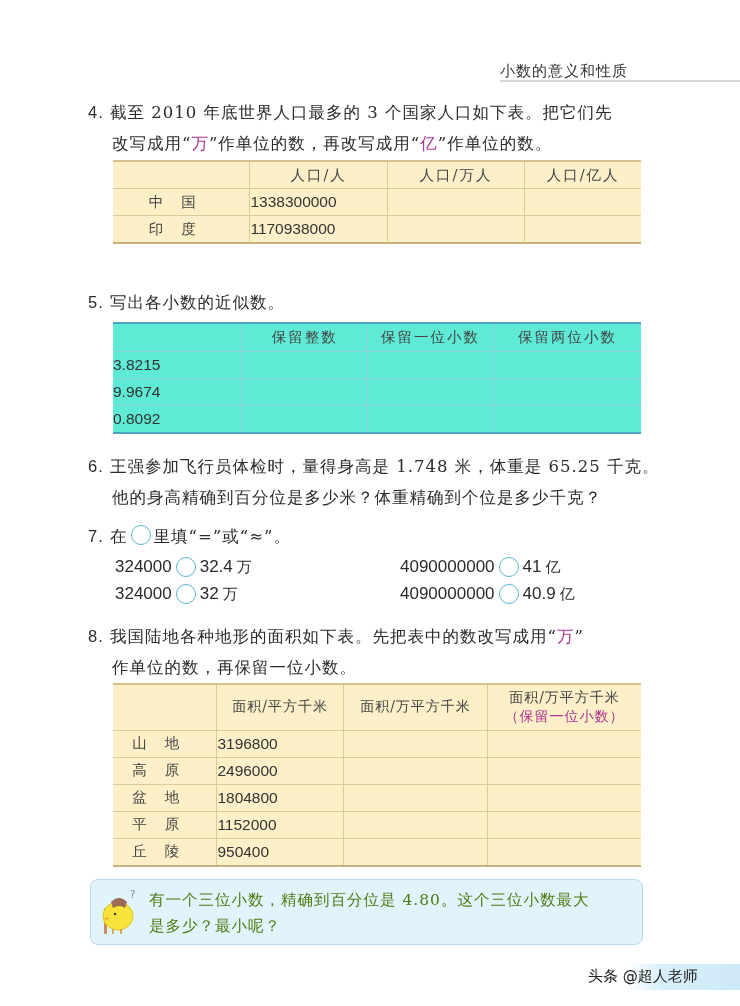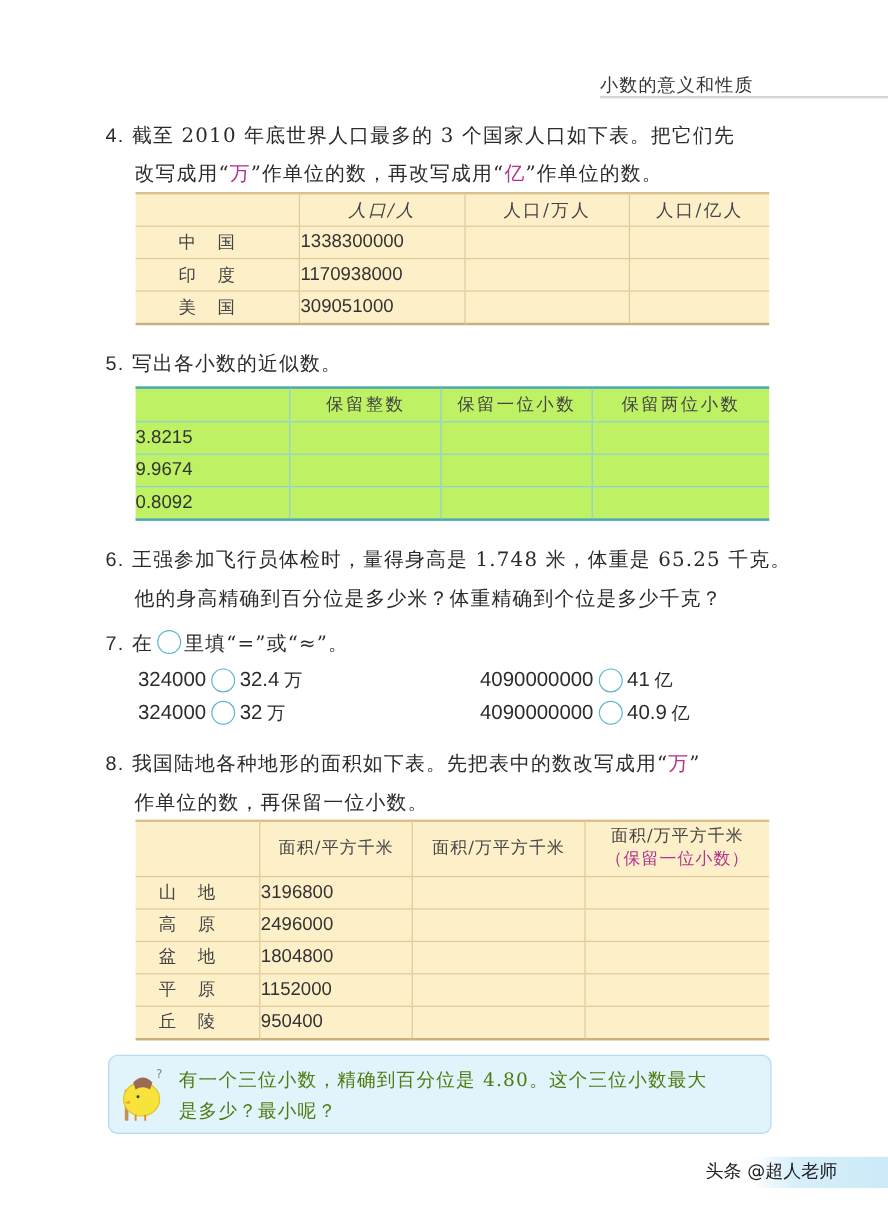--- a/index.html
+++ b/index.html
@@ -17,21 +17,21 @@
   .q .line2 { padding-left: 24px; }
   .hl { color: #b0338f; }
 
   table.t { position: absolute; border-collapse: collapse; font-size: 14.5px; }
   table.t td { height: 26px; padding: 0; }
   .t-orange { background: #fdf0c9; }
   .t-orange td { border-left: 1px solid #e0c999; border-bottom: 1px solid #e0c999; }
   .t-orange tr:first-child td { border-top: 2px solid #d9c08f; }
   .t-orange tr:last-child td { border-bottom: 2px solid #c9b07d; }
   .t-orange td:first-child { border-left: none; }
-  .t-blue { background: #bef264; }
+  .t-blue { background: #5eead4; }
   .t-blue td { border-left: 1px solid #8ecfe0; border-bottom: 1px solid #8ecfe0; }
   .t-blue tr:first-child td { border-top: 2px solid #4aa6bf; }
   .t-blue tr:last-child td { border-bottom: 2px solid #4aa6bf; }
   .t-blue td:first-child { border-left: none; }
   .hdr { text-align: center; color: #444; letter-spacing: 2px; }
   .lbl { text-align: center; letter-spacing: 18px; color: #444; }
   .numcell { padding-right: 24px !important; font-family: "Liberation Sans", sans-serif; font-size: 15.5px; color: #333; }
 
   .cmp { position: absolute; font-family: "Liberation Sans", sans-serif; font-size: 17px; color: #2b2b2b; display: flex; align-items: center; }
   .circle { display: inline-block; width: 18px; height: 18px; border: 1.5px solid #58b6cf; border-radius: 50%; margin: 0 4px; background: #fff; }
@@ -58,39 +58,33 @@
 
 <div class="q" style="top:97px;">
   <div><span class="num">4.</span> <span>截至 2010 年底世界人口最多的 3 个国家人口如下表。把它们先</span></div>
   <div class="line2"><span>改写成用“</span><span class="hl">万</span><span>”作单位的数，再改写成用“</span><span class="hl">亿</span><span>”作单位的数。</span></div>
 </div>
 
 <table class="t t-orange" style="left:113px; top:160px; width:528px;">
   <tbody>
       <tr style="height:27px;">
     <td style="width:132px;"></td>
-    <td class="hdr" style="width:132px;font-style:italic;">人口/人</td>
+    <td class="hdr" style="width:132px;">人口/人</td>
     <td class="hdr" style="width:132px;">人口/万人</td>
     <td class="hdr" style="width:112px;">人口/亿人</td>
   </tr>
   <tr>
     <td class="lbl">中国</td>
     <td class="numcell">1338300000</td>
     <td></td>
     <td></td>
   </tr>
   <tr>
     <td class="lbl">印度</td>
     <td class="numcell">1170938000</td>
-    <td></td>
-    <td></td>
-  </tr>
-  <tr>
-    <td class="lbl">美国</td>
-    <td class="numcell">309051000</td>
     <td></td>
     <td></td>
   </tr>
 </tbody>
   </table>
 
 <div class="q" style="top:287px;">
   <div><span class="num">5.</span> <span>写出各小数的近似数。</span></div>
 </div>
 

